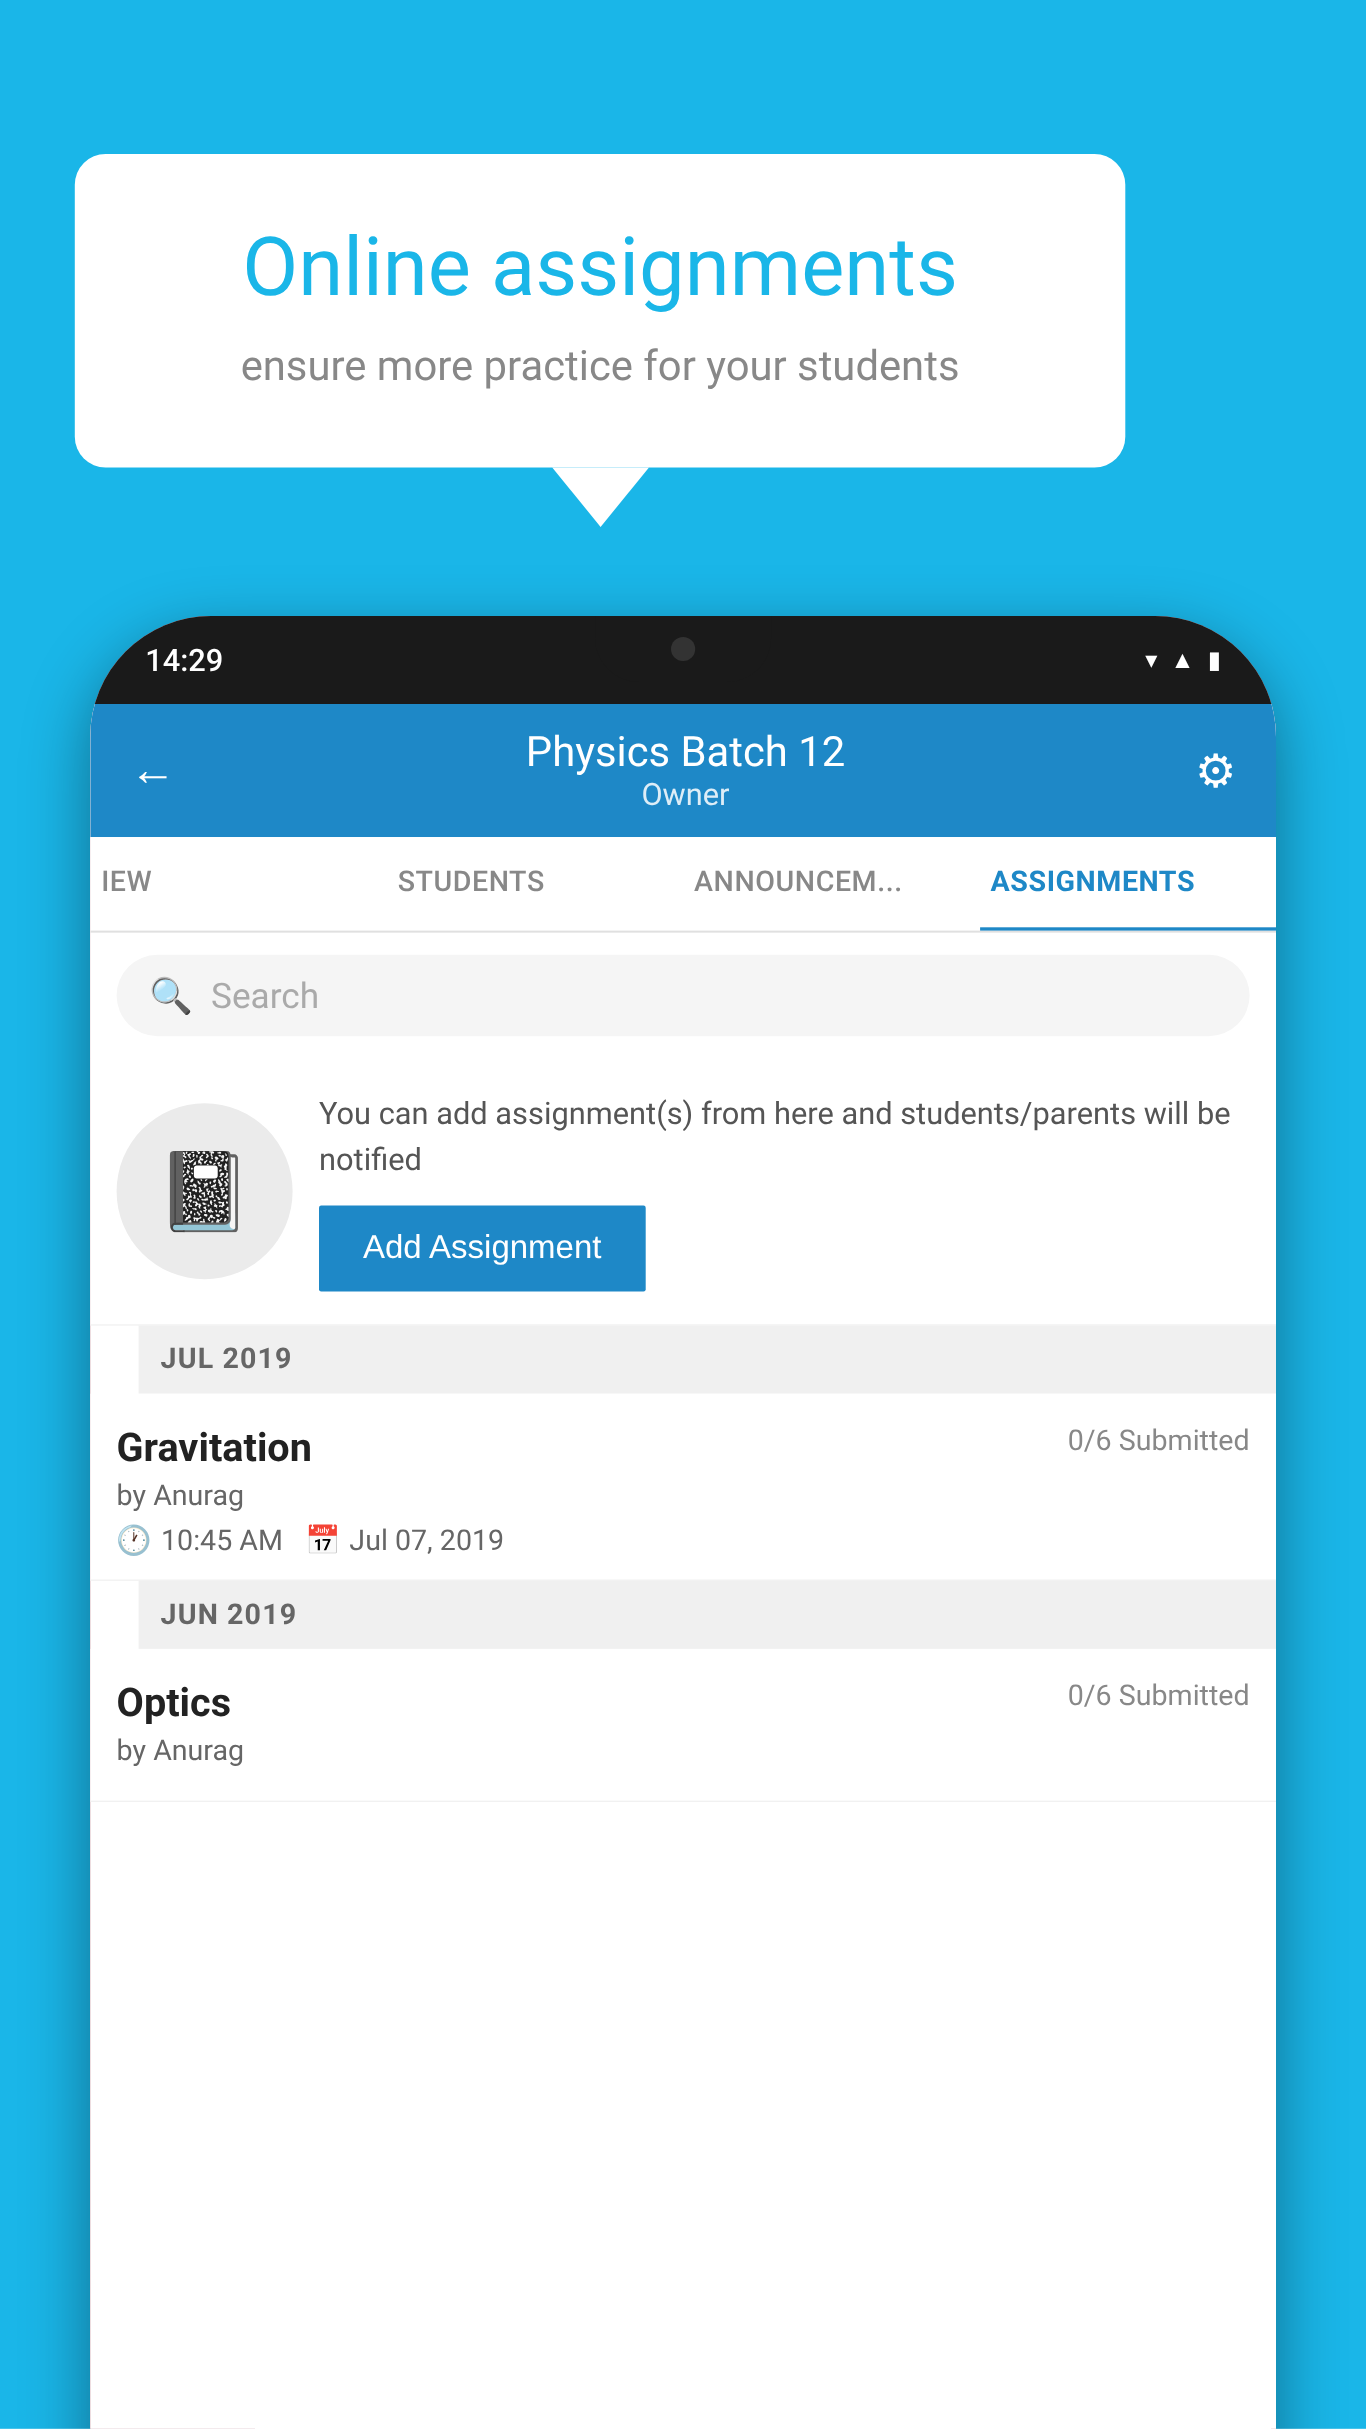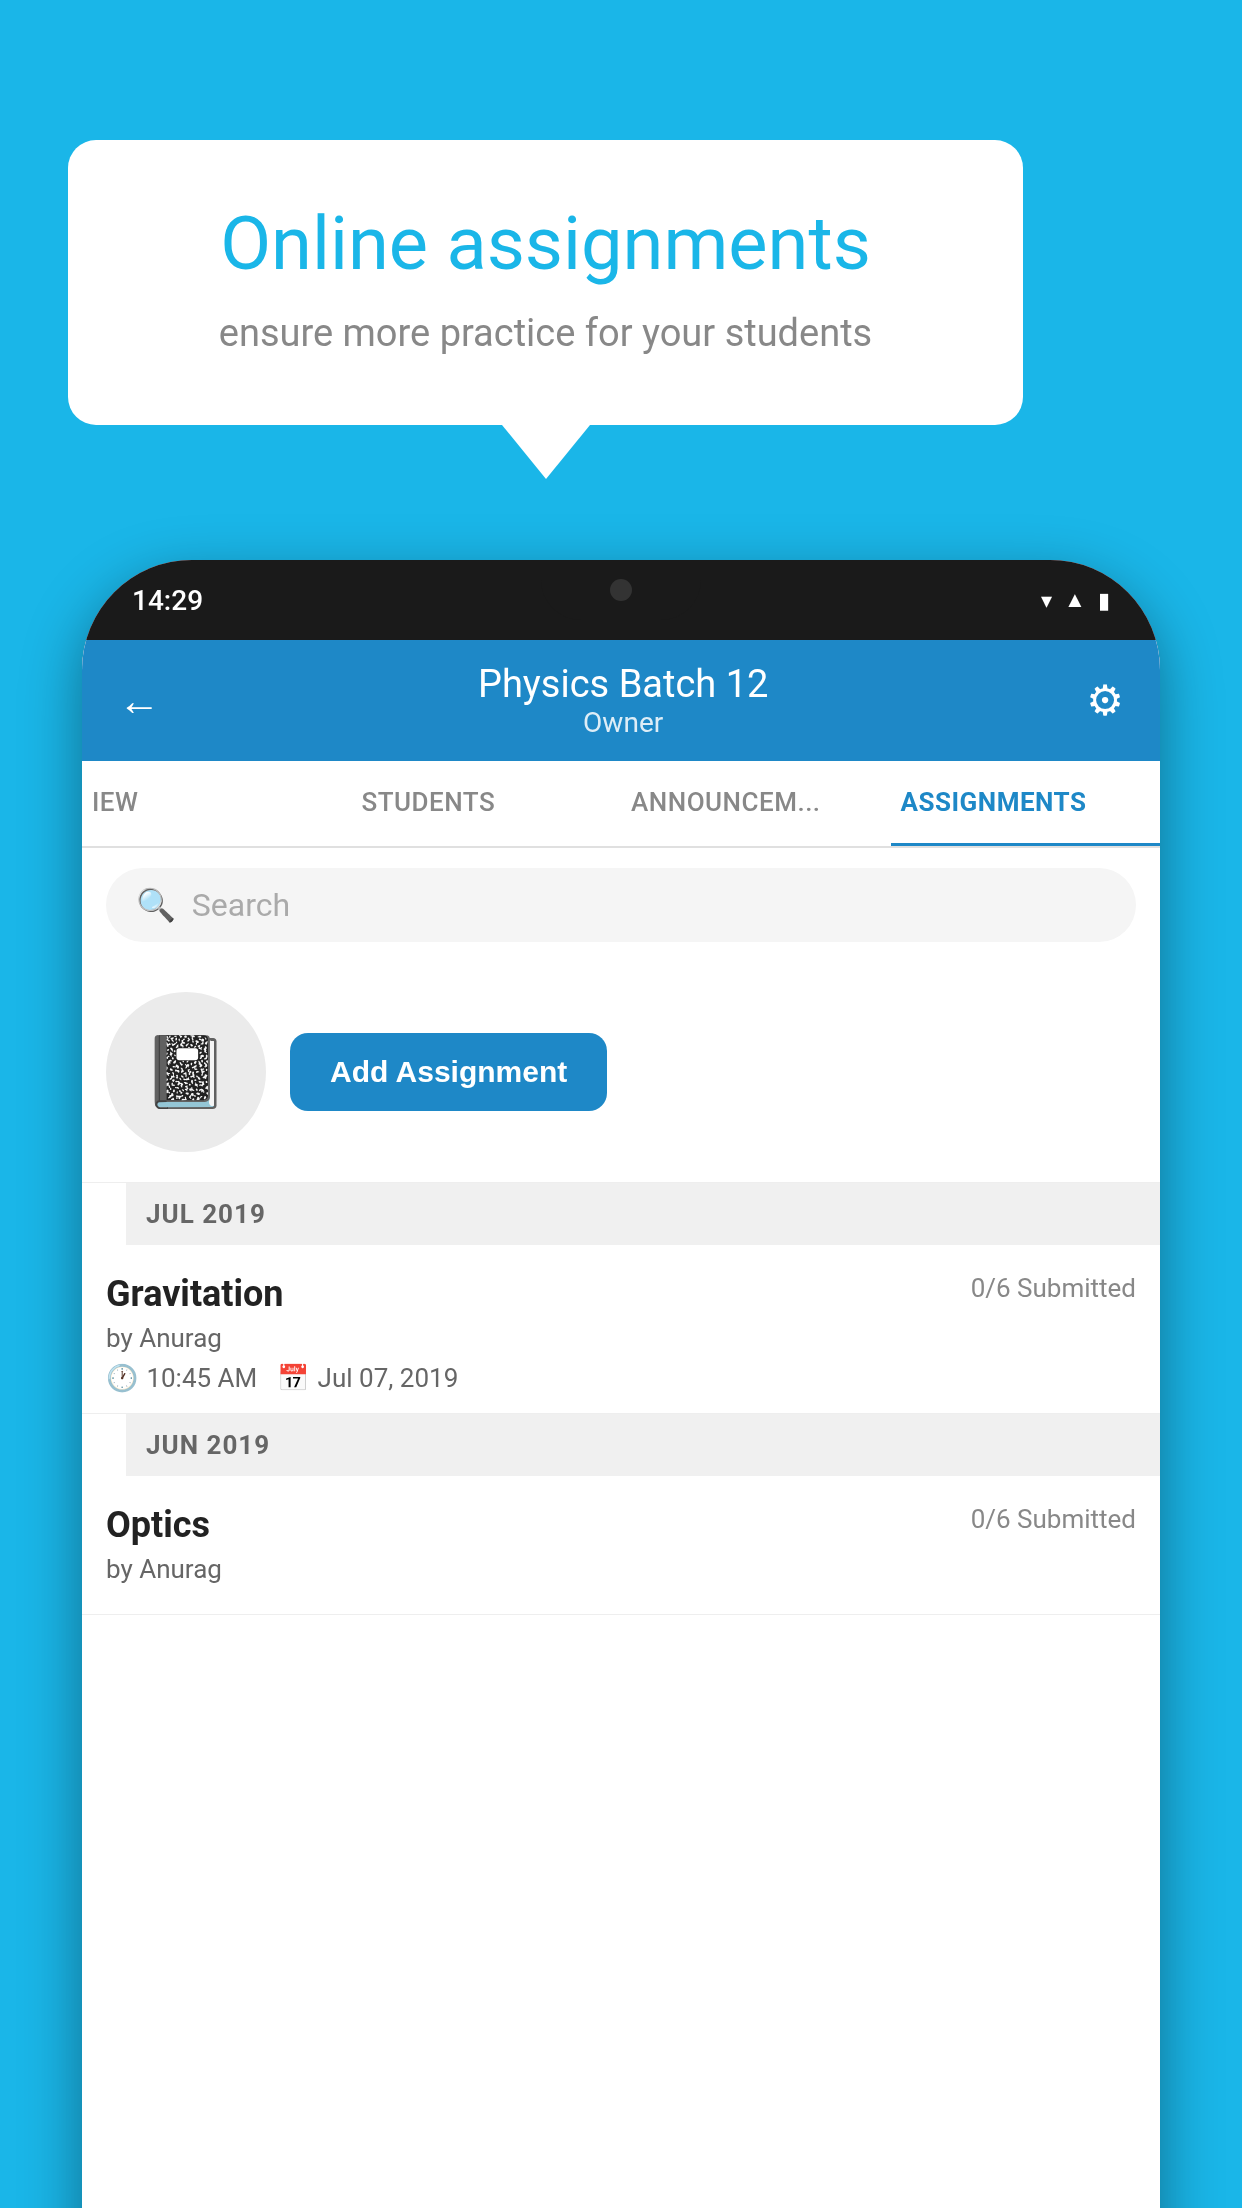--- a/index.html
+++ b/index.html
@@ -238,24 +238,24 @@
       font-size: 28px;
       color: #555;
       line-height: 1.5;
       margin-bottom: 20px;
     }
 
     .add-assignment-btn {
       background: #1e88c7;
       color: white;
       border: none;
-      border-radius: 18px;
+      border-radius: 2px;
       padding: 22px 40px;
       font-size: 30px;
-      font-weight: 700;
+      font-weight: 400;
       cursor: pointer;
     }
 
     
     .section-header {
       background: #f0f0f0;
       padding: 16px 20px;
       font-size: 26px;
       color: #666;
       font-weight: 700;
@@ -368,20 +368,21 @@
         <span class="search-icon-wrap">🔍</span>
         <span class="search-text">Search</span>
       </div>
     </div>
 
     <div class="promo-section">
       <div class="promo-icon-circle">
         <span class="notebook-icon">📓</span>
       </div>
       <div class="promo-text-side">
+        <div class="promo-description">You can add assignment(s) from here and students/parents will be notified</div>
         <button class="add-assignment-btn">Add Assignment</button>
       </div>
     </div>
 
     <div class="section-header">JUL 2019</div>
 
     <div class="assignment-item">
       <div class="assignment-top-row">
         <span class="assignment-name">Gravitation</span>
         <span class="assignment-submitted">0/6 Submitted</span>

